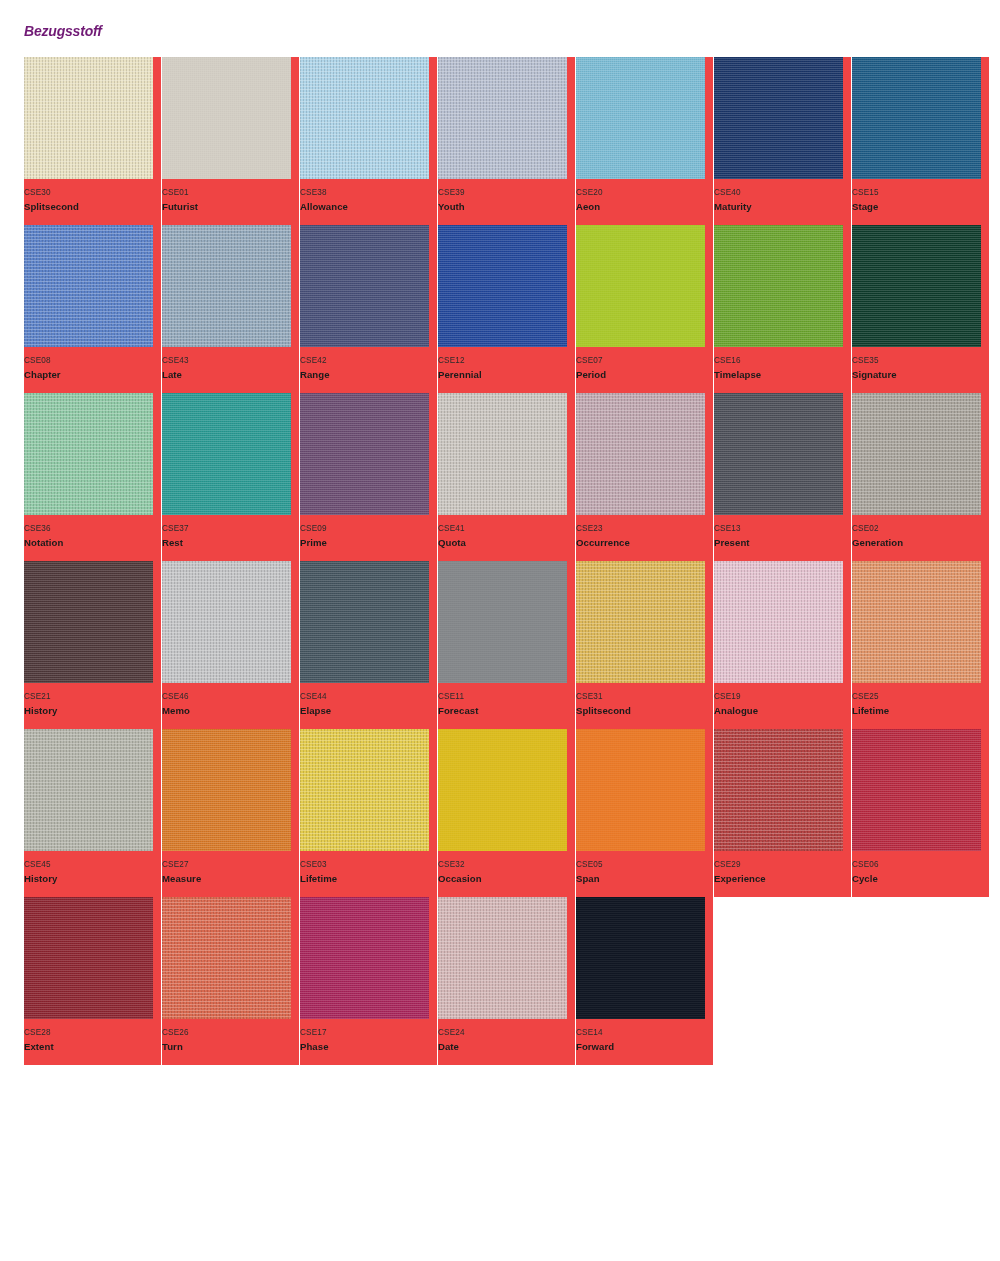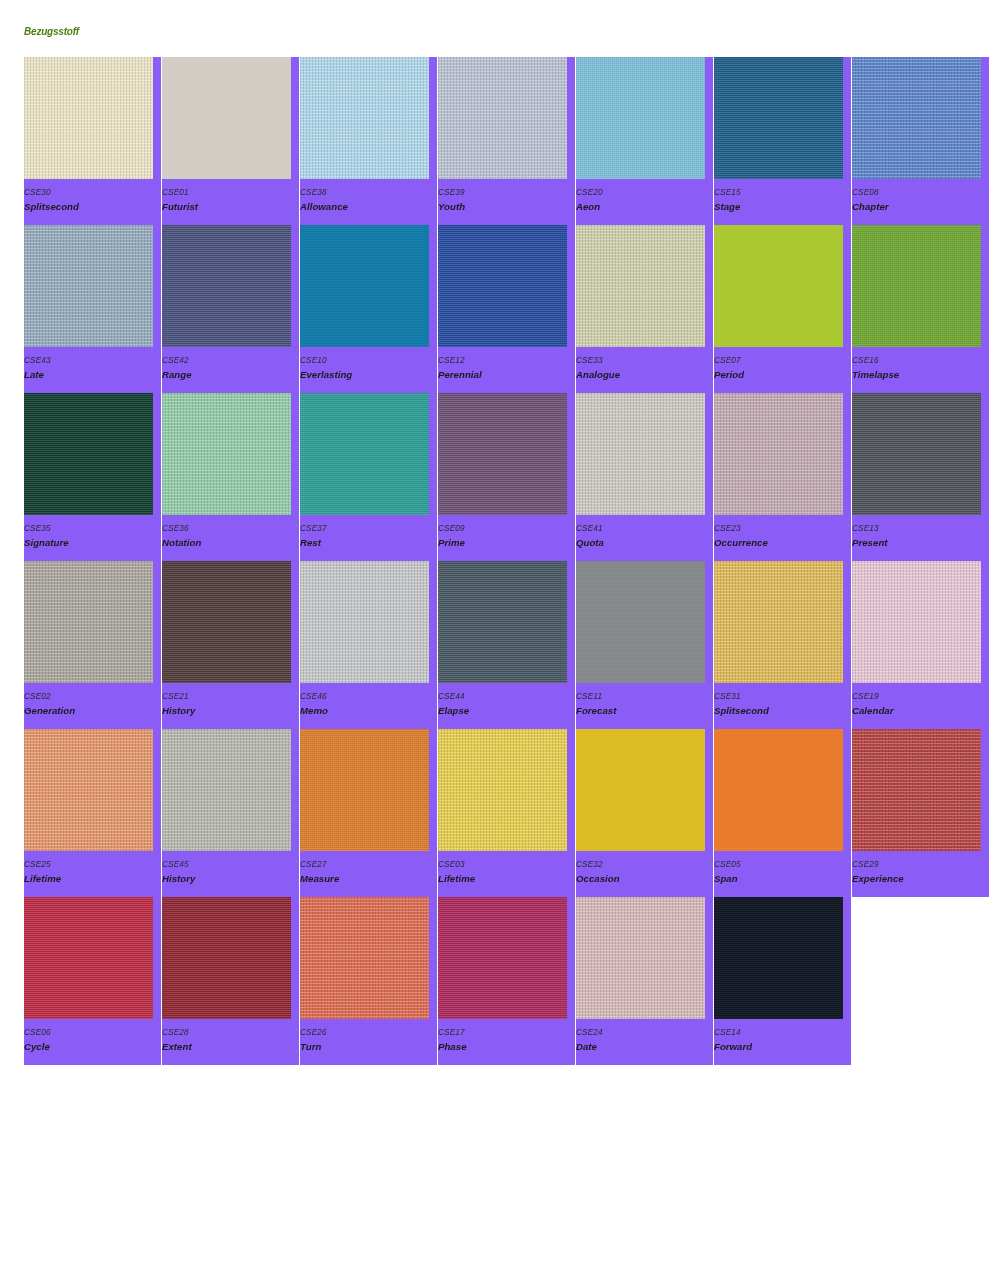--- a/index.html
+++ b/index.html
@@ -21,41 +21,40 @@
     height: 1261px;
     box-sizing: border-box;
     padding: 0;
   }
   .header {
     padding: 22px 0 0 24px;
   }
   .header-line {
     font-style: italic;
     font-weight: bold;
-    font-size: 10px;
+    font-size: 14px;
     line-height: 19px;
     letter-spacing: -0.2px;
-    color: #4d7c0f;
+    color: #701a75;
   }
   .swatch-grid {
     margin: 16px 0 0 0;
     padding: 0 14px 0 24px;
     display: grid;
     grid-template-columns: repeat(7, 137px);
     column-gap: 1px;
     row-gap: 0px;
     justify-content: start;
   }
   .swatch-cell {
     width: 137px;
     height: 168px;
     box-sizing: border-box;
     position: relative;
-    background: #8b5cf6;
-    font-style: italic;
+    background: #ef4444;
   }
   .swatch-chip {
     width: 129px;
     height: 122px;
     position: relative;
     overflow: hidden;
     background-color: #cccccc;
   }
   
   .swatch-chip::after {
@@ -138,20 +137,27 @@
         </div>
       </div>
       <div class="swatch-cell">
         <div class="swatch-chip" style="background-color: rgb(123, 188, 213);"></div>
         <div class="swatch-meta">
           <div class="swatch-code">CSE20</div>
           <div class="swatch-name">Aeon</div>
         </div>
       </div>
       <div class="swatch-cell">
+        <div class="swatch-chip" style="background-color: rgb(27, 54, 104);"></div>
+        <div class="swatch-meta">
+          <div class="swatch-code">CSE40</div>
+          <div class="swatch-name">Maturity</div>
+        </div>
+      </div>
+      <div class="swatch-cell">
         <div class="swatch-chip" style="background-color: rgb(28, 91, 133);"></div>
         <div class="swatch-meta">
           <div class="swatch-code">CSE15</div>
           <div class="swatch-name">Stage</div>
         </div>
       </div>
       <div class="swatch-cell">
         <div class="swatch-chip coarse" style="background-color: rgb(92, 130, 200);"></div>
         <div class="swatch-meta">
           <div class="swatch-code">CSE08</div>
@@ -166,41 +172,27 @@
         </div>
       </div>
       <div class="swatch-cell">
         <div class="swatch-chip" style="background-color: rgb(71, 79, 120);"></div>
         <div class="swatch-meta">
           <div class="swatch-code">CSE42</div>
           <div class="swatch-name">Range</div>
         </div>
       </div>
       <div class="swatch-cell">
-        <div class="swatch-chip flat" style="background-color: rgb(15, 122, 168);"></div>
-        <div class="swatch-meta">
-          <div class="swatch-code">CSE10</div>
-          <div class="swatch-name">Everlasting</div>
-        </div>
-      </div>
-      <div class="swatch-cell">
         <div class="swatch-chip" style="background-color: rgb(34, 71, 155);"></div>
         <div class="swatch-meta">
           <div class="swatch-code">CSE12</div>
           <div class="swatch-name">Perennial</div>
         </div>
       </div>
       <div class="swatch-cell">
-        <div class="swatch-chip coarse" style="background-color: rgb(204, 204, 171);"></div>
-        <div class="swatch-meta">
-          <div class="swatch-code">CSE33</div>
-          <div class="swatch-name">Analogue</div>
-        </div>
-      </div>
-      <div class="swatch-cell">
         <div class="swatch-chip flat" style="background-color: rgb(170, 200, 44);"></div>
         <div class="swatch-meta">
           <div class="swatch-code">CSE07</div>
           <div class="swatch-name">Period</div>
         </div>
       </div>
       <div class="swatch-cell">
         <div class="swatch-chip" style="background-color: rgb(107, 164, 46);"></div>
         <div class="swatch-meta">
           <div class="swatch-code">CSE16</div>
@@ -295,21 +287,21 @@
         <div class="swatch-chip coarse" style="background-color: rgb(220, 183, 88);"></div>
         <div class="swatch-meta">
           <div class="swatch-code">CSE31</div>
           <div class="swatch-name">Splitsecond</div>
         </div>
       </div>
       <div class="swatch-cell">
         <div class="swatch-chip coarse" style="background-color: rgb(228, 195, 208);"></div>
         <div class="swatch-meta">
           <div class="swatch-code">CSE19</div>
-          <div class="swatch-name">Calendar</div>
+          <div class="swatch-name">Analogue</div>
         </div>
       </div>
       <div class="swatch-cell">
         <div class="swatch-chip coarse" style="background-color: rgb(224, 148, 104);"></div>
         <div class="swatch-meta">
           <div class="swatch-code">CSE25</div>
           <div class="swatch-name">Lifetime</div>
         </div>
       </div>
       <div class="swatch-cell">

